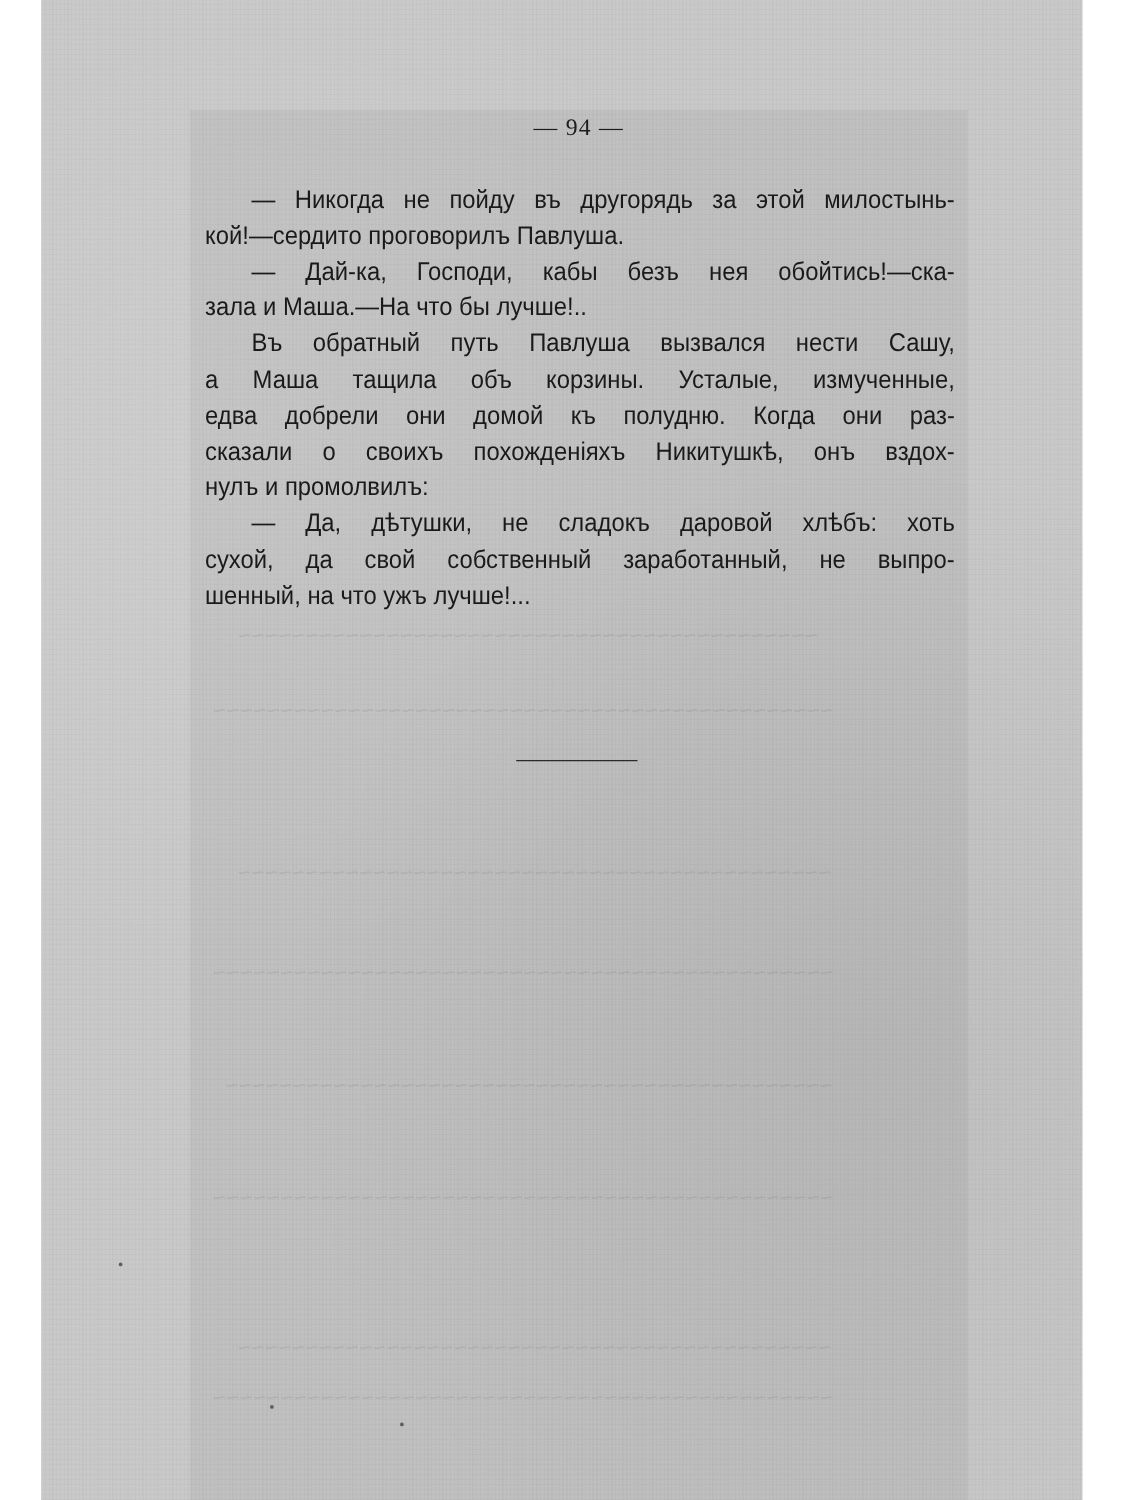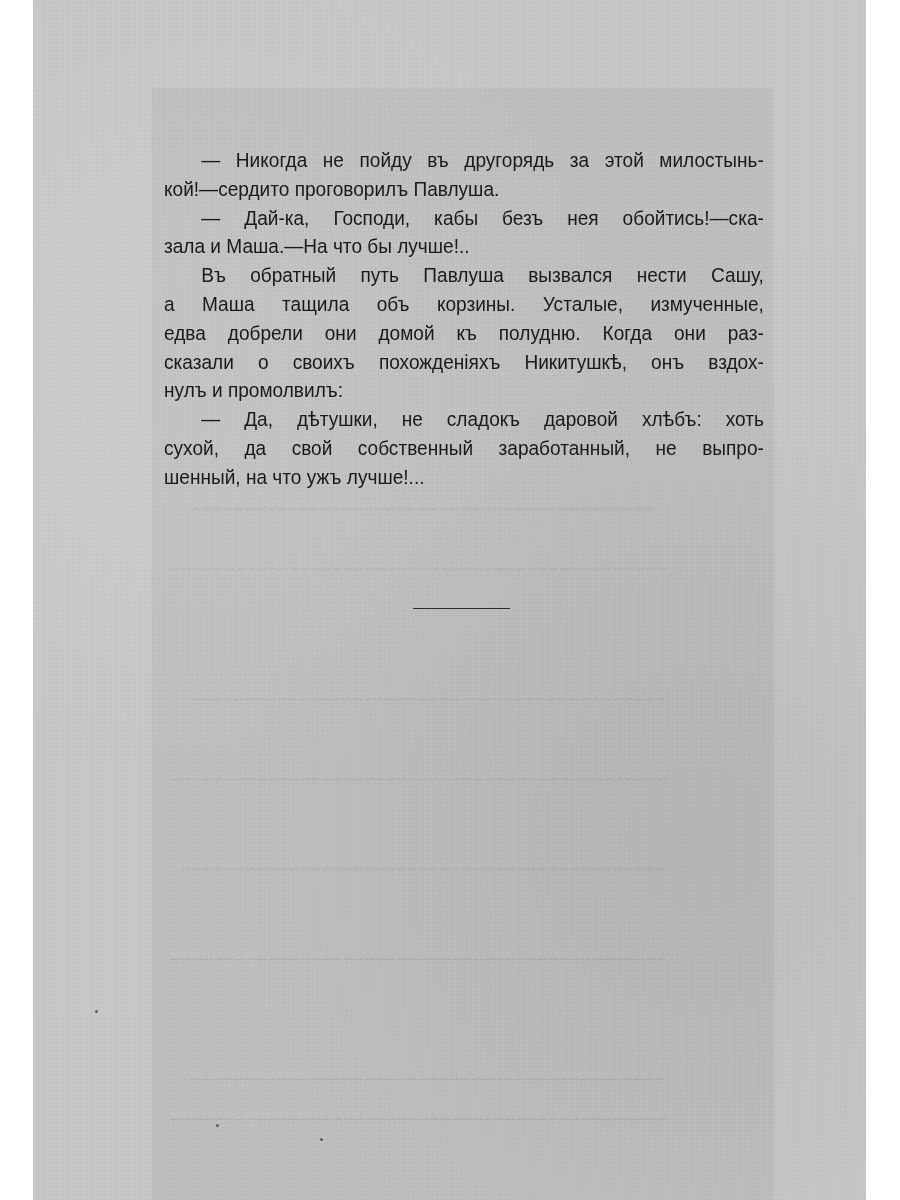--- a/index.html
+++ b/index.html
@@ -112,20 +112,21 @@
   <div class="bleed" style="left:170px;top:770px;">~~~~~~~~~~~~~~~~~~~~~~~~~~~~~~~~~~~~~~~~~~~~~~</div>
   <div class="bleed" style="left:180px;top:860px;">~~~~~~~~~~~~~~~~~~~~~~~~~~~~~~~~~~~~~~~~~~~~~</div>
   <div class="bleed" style="left:170px;top:950px;">~~~~~~~~~~~~~~~~~~~~~~~~~~~~~~~~~~~~~~~~~~~~~~</div>
   <div class="bleed" style="left:190px;top:1070px;">~~~~~~~~~~~~~~~~~~~~~~~~~~~~~~~~~~~~~~~~~~~~</div>
   <div class="bleed" style="left:170px;top:1110px;">~~~~~~~~~~~~~~~~~~~~~~~~~~~~~~~~~~~~~~~~~~~~~~</div>
 
   <div class="speck" style="left:216px;top:1124px;"></div>
   <div class="speck" style="left:320px;top:1138px;"></div>
   <div class="speck" style="left:95px;top:1010px;"></div>
 
+  <div class="page-number">— 94 —</div>
 
   <div class="text-block">
     <p style="margin:0">
       <span class="line indent">— Никогда не пойду въ другорядь за этой милостынь-</span>
       <span class="line last">кой!—сердито проговорилъ Павлуша.</span>
     </p>
     <p style="margin:0">
       <span class="line indent">— Дай-ка, Господи, кабы безъ нея обойтись!—ска-</span>
       <span class="line last">зала и Маша.—На что бы лучше!..</span>
     </p>

